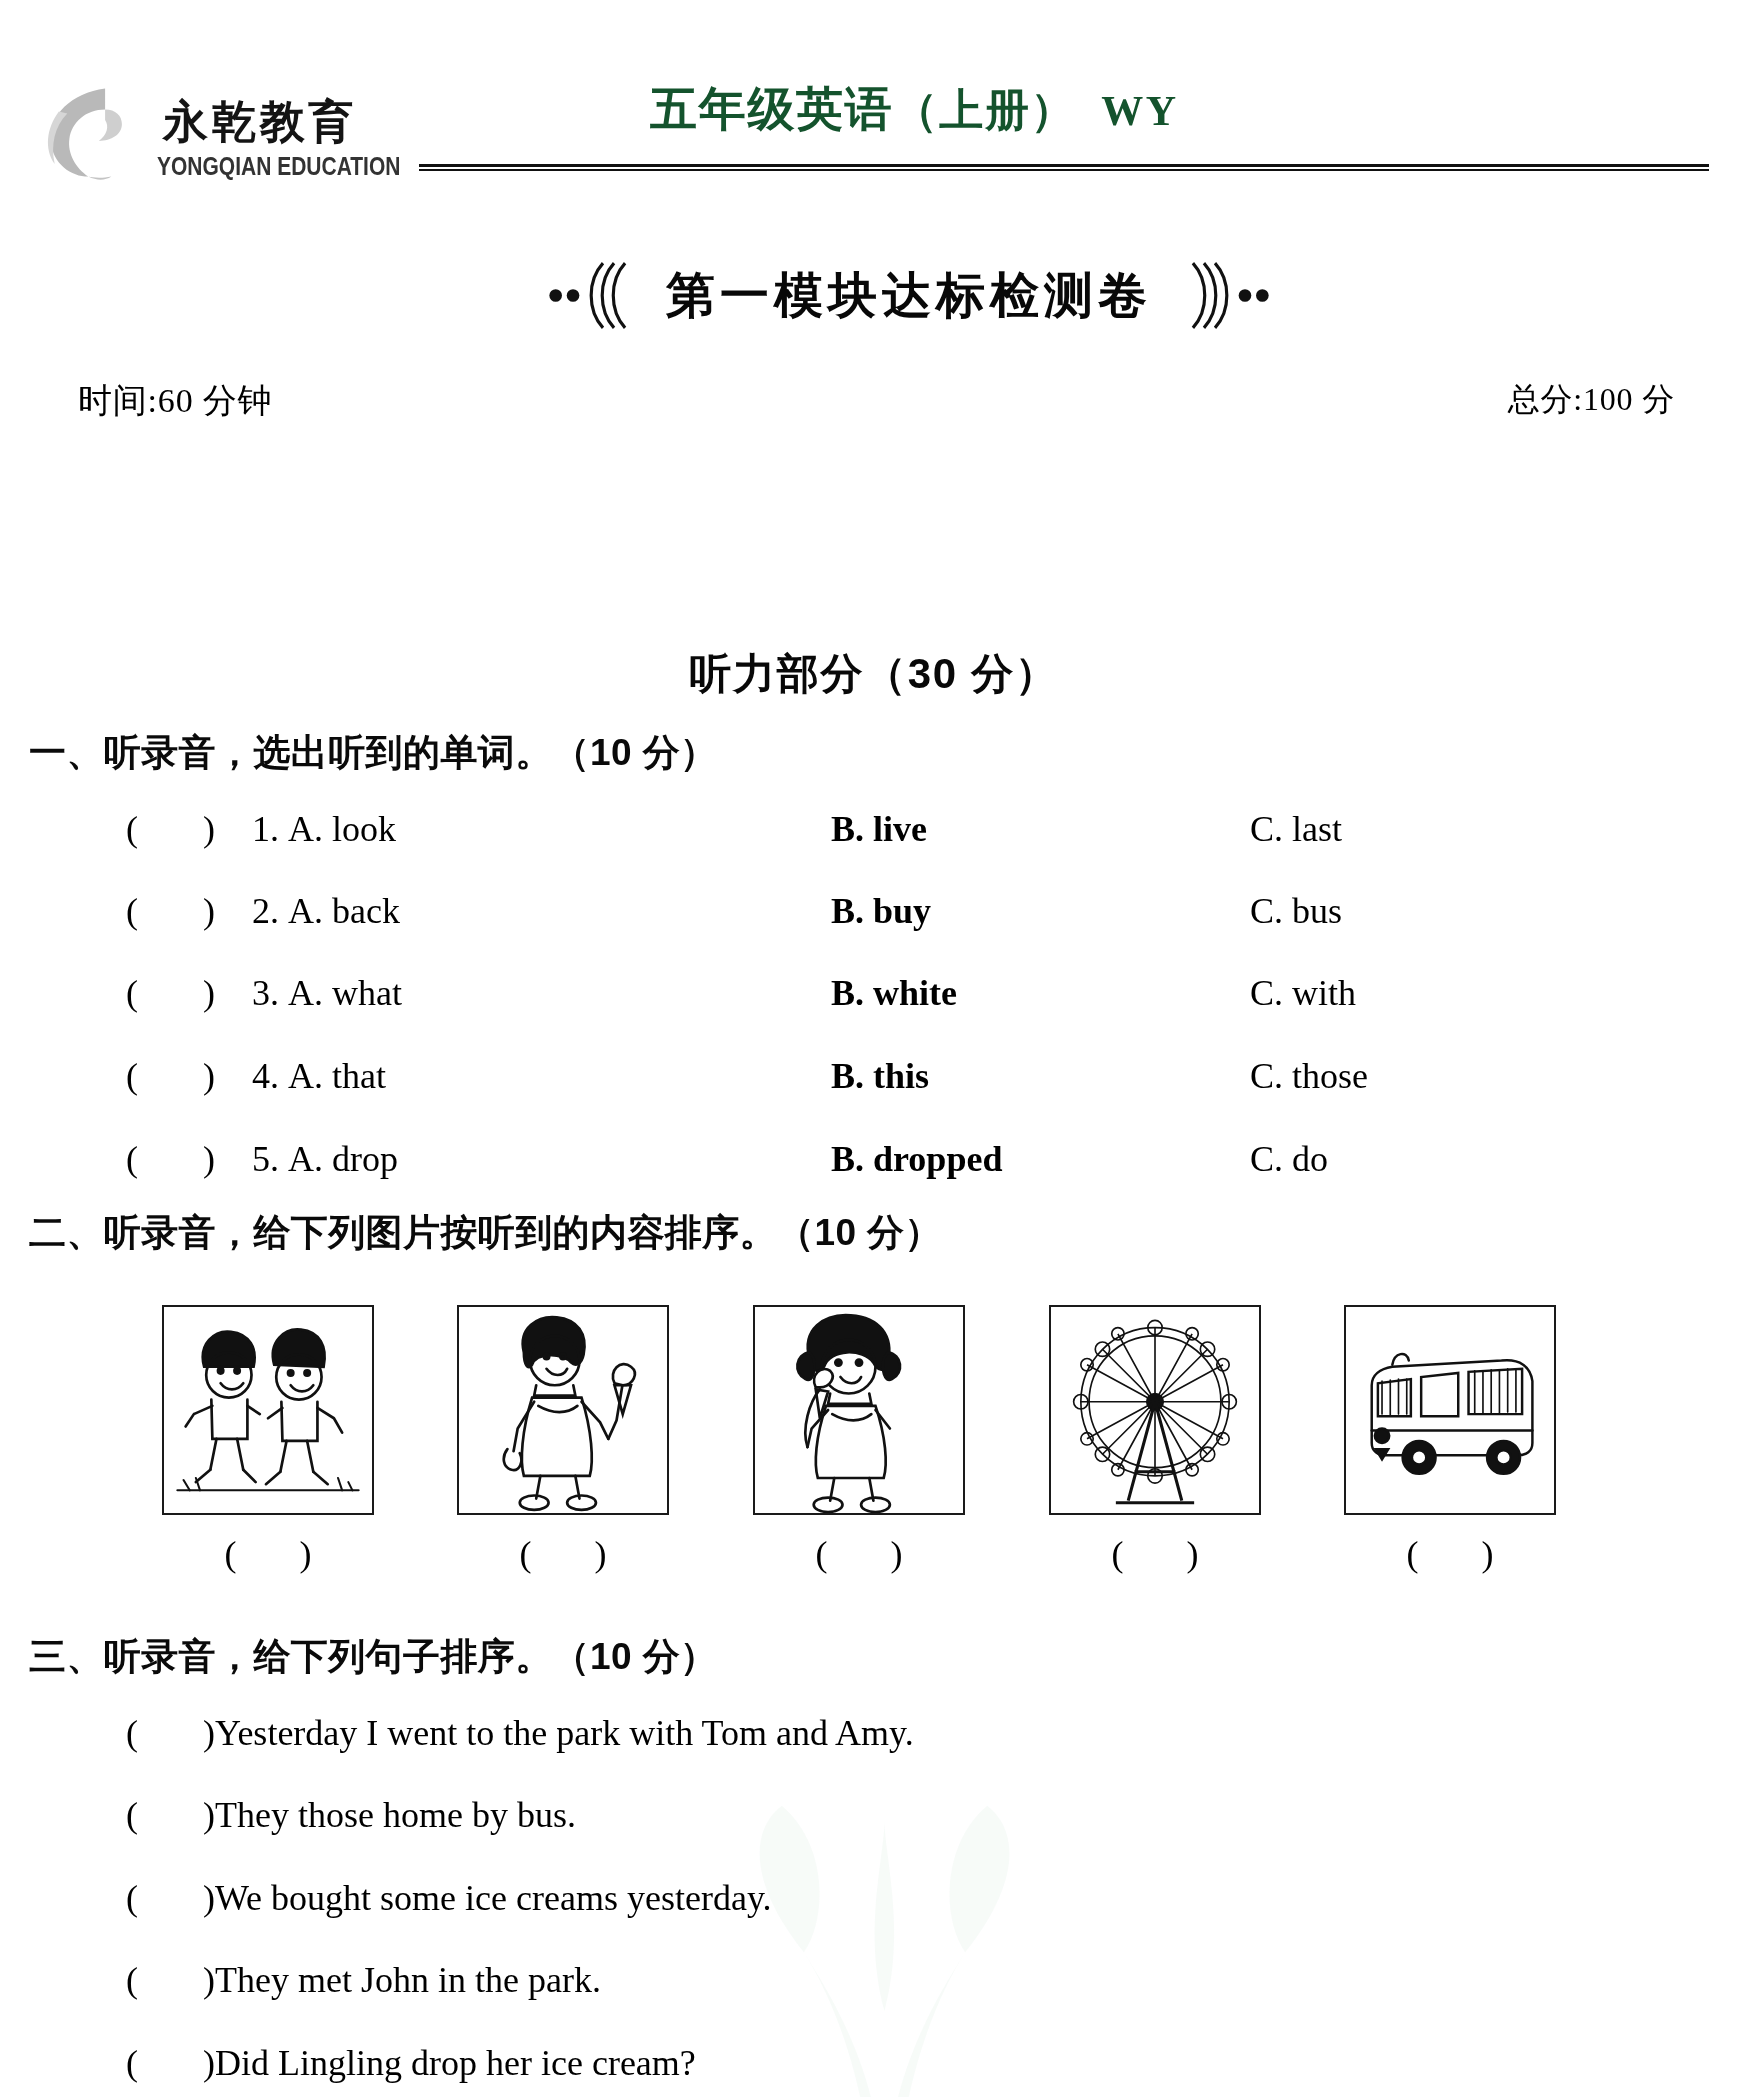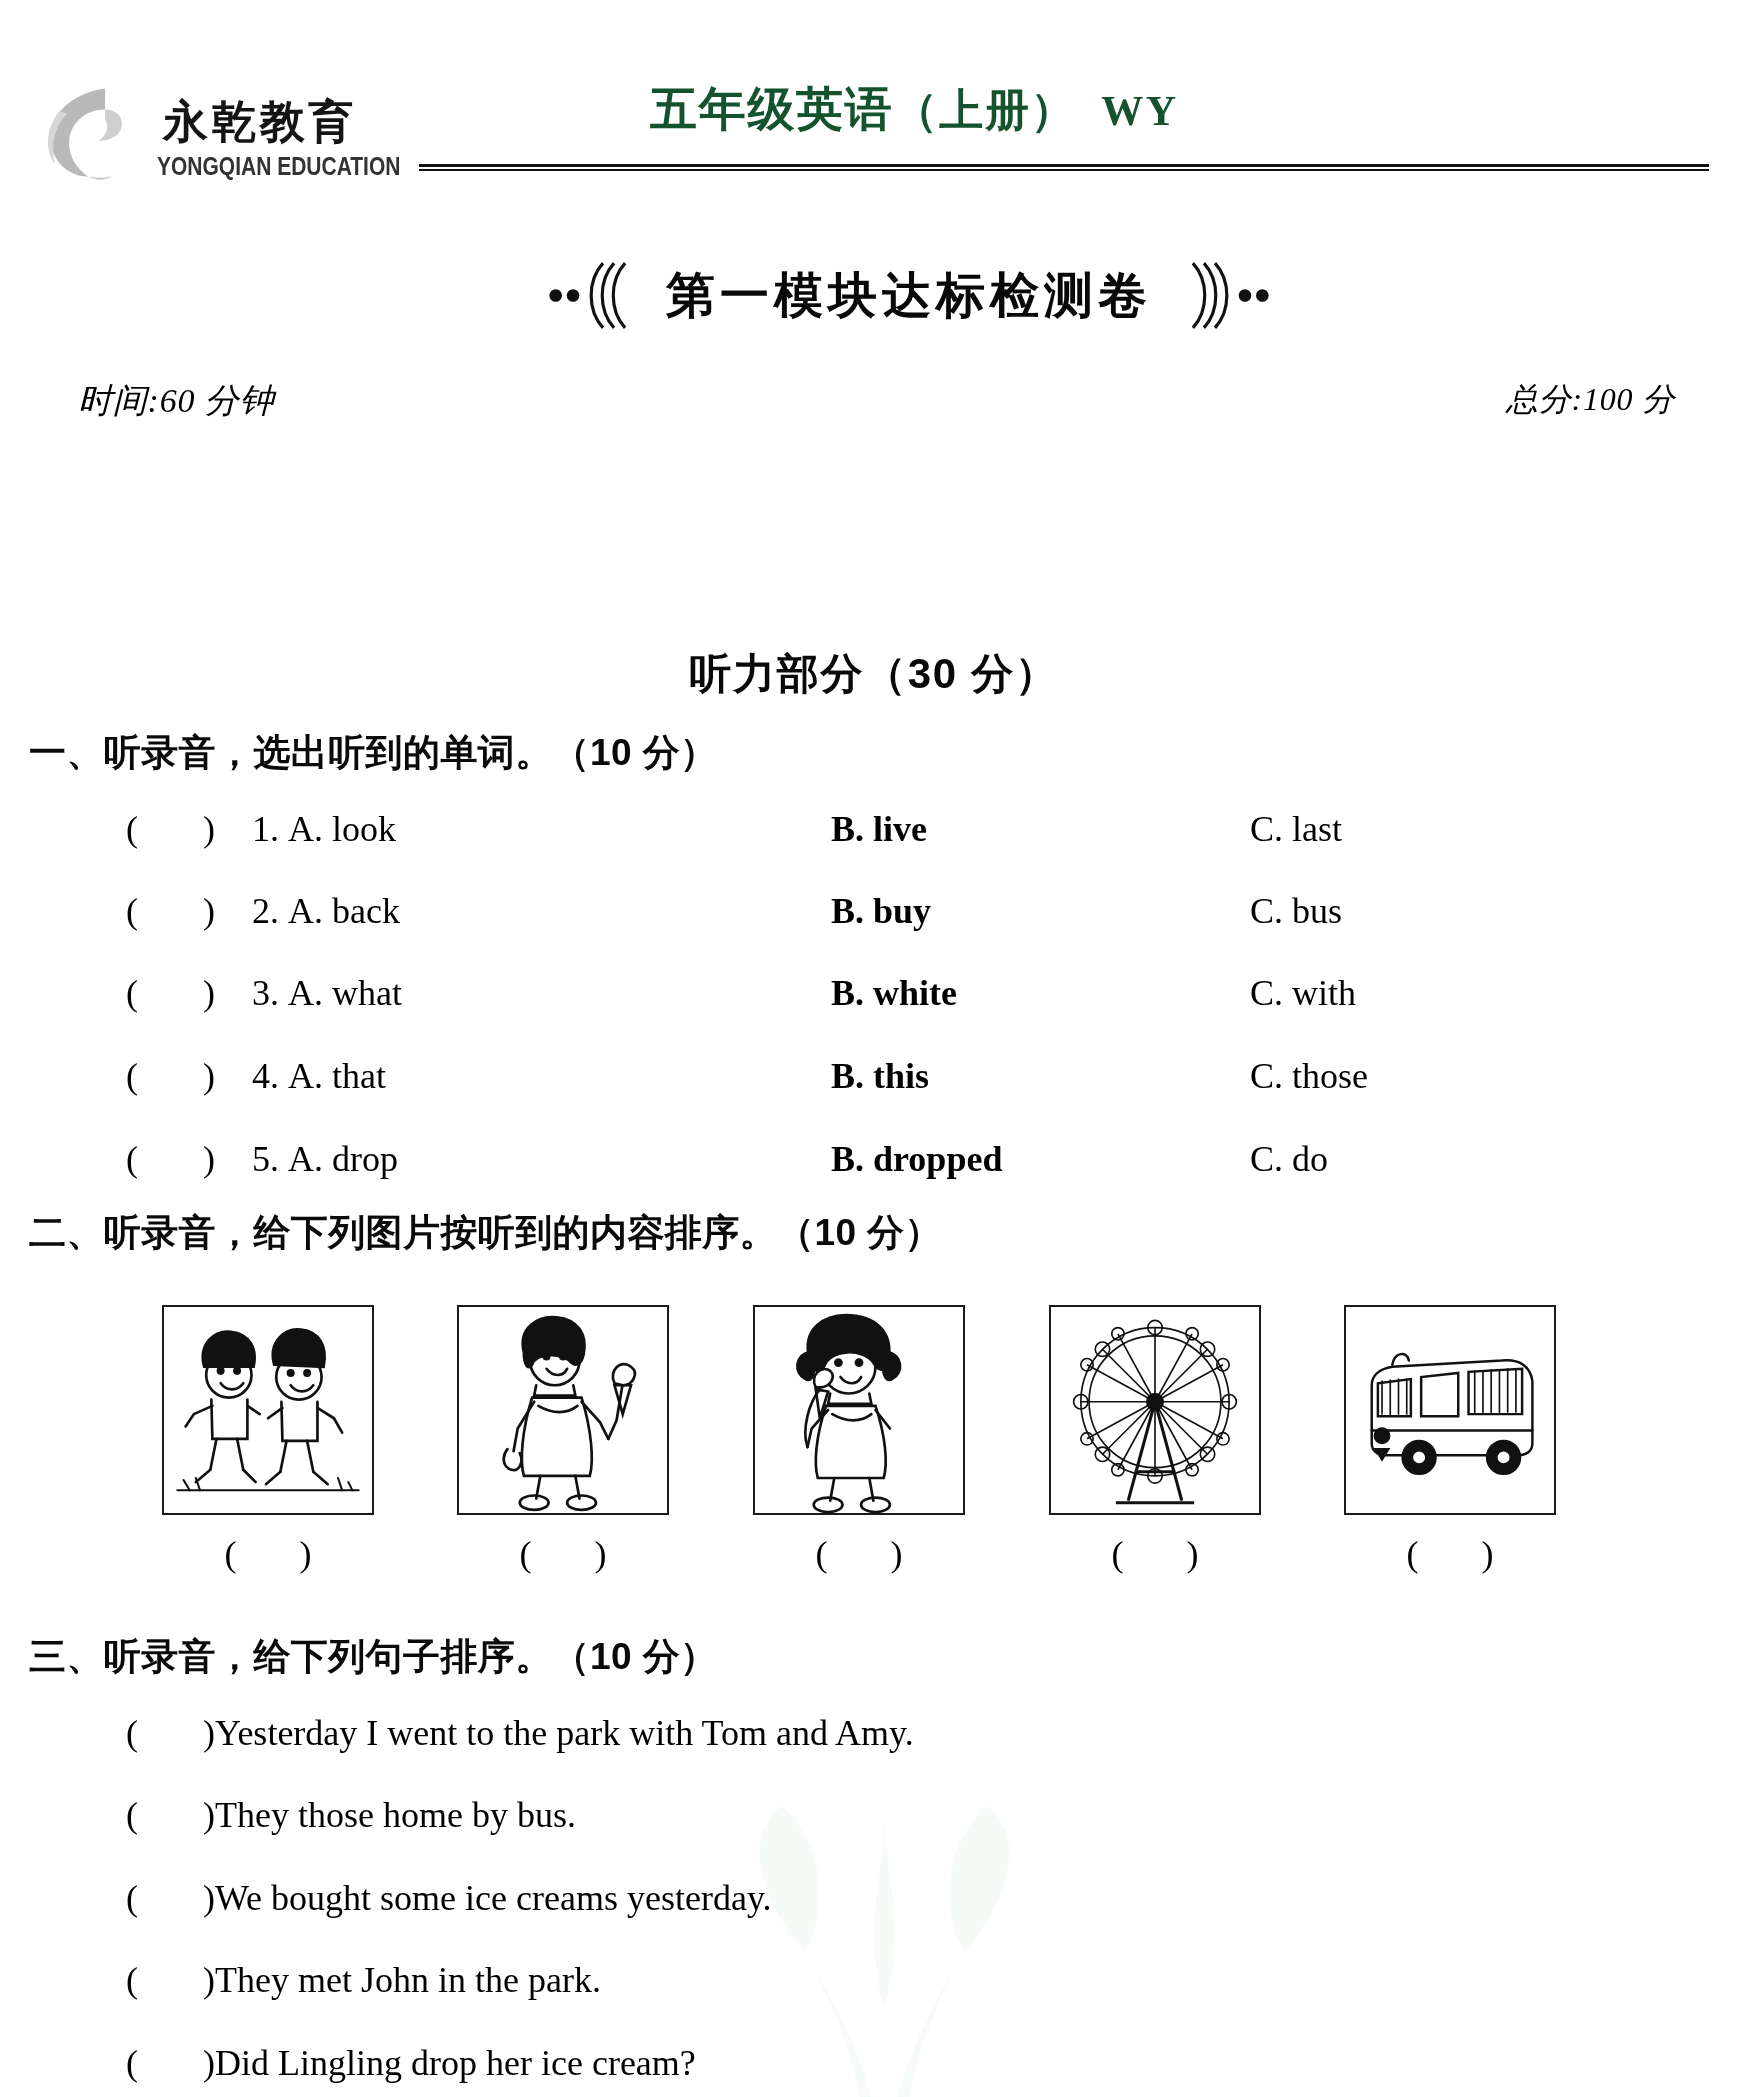--- a/index.html
+++ b/index.html
@@ -57,21 +57,21 @@
   .main-title{
     display:inline-block;vertical-align:middle;
     font-family:"Liberation Sans",sans-serif;
     font-size:49px;font-weight:700;letter-spacing:5px;
     color:#080808;white-space:nowrap;
   }
   .orn{display:inline-block;vertical-align:middle;width:122px;height:71px;}
   .orn svg{width:100%;height:100%;}
 
   
-  .timeline{position:absolute;left:0;top:378px;width:1748px;height:46px;font-style:italic;}
+  .timeline{position:absolute;left:0;top:378px;width:1748px;height:46px;}
   .time-left{
     position:absolute;left:78px;top:0;
     font-family:"Liberation Serif",serif;
     font-size:34px;letter-spacing:0.8px;white-space:nowrap;
   }
   .time-right{
     position:absolute;right:73px;top:0;
     font-family:"Liberation Serif",serif;
     font-size:32px;letter-spacing:0.8px;white-space:nowrap;
   }

